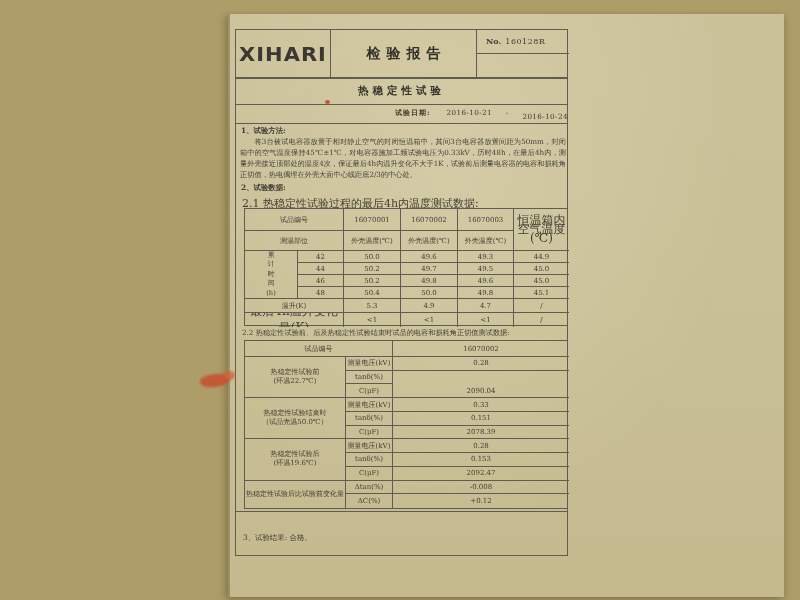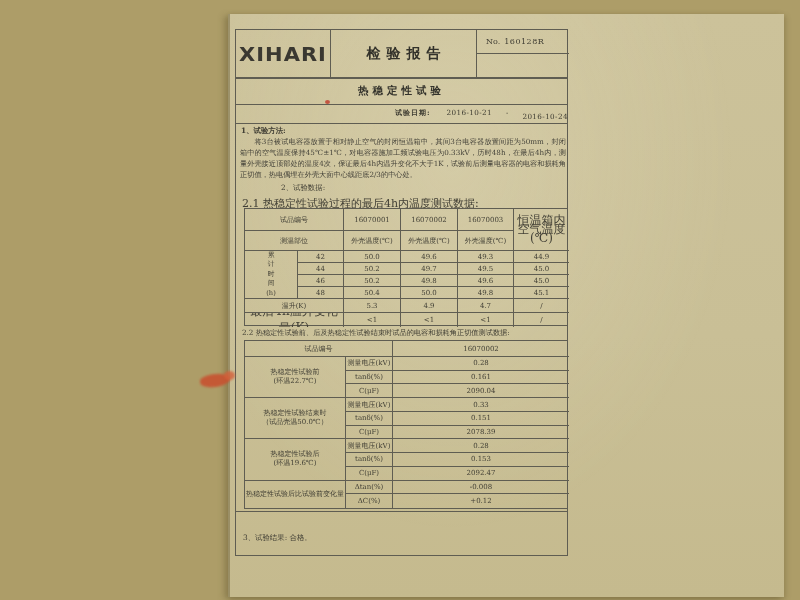--- a/index.html
+++ b/index.html
@@ -26,21 +26,21 @@
   .hc{display:flex;align-items:center;justify-content:center;box-sizing:border-box;}
   #logo-cell{grid-column:1;grid-row:1/3;border-right:1px solid #5f5d52;}
   #logo{
     font-family:"DejaVu Sans","Liberation Sans",sans-serif;
     font-weight:800;font-size:21px;letter-spacing:1px;color:#3a3831;
     transform:scaleY(.95);
   }
   #rpt-title-cell{grid-column:2;grid-row:1/3;border-right:1px solid #5f5d52;}
   #rpt-title{font-size:14px;font-weight:bold;letter-spacing:6px;color:#32312a;padding-left:6px;}
   #no-cell{grid-column:3;grid-row:1;border-bottom:1px solid #5f5d52;justify-content:flex-start;padding-left:9px;}
-  #no-cell .no-lab{font-weight:normal;font-size:8px;margin-right:4px;}
+  #no-cell .no-lab{font-weight:bold;font-size:8px;margin-right:4px;}
   #no-cell .no-val{font-size:8px;letter-spacing:.5px;}
   #page-cell{grid-column:3;grid-row:2;font-size:6.5px;letter-spacing:1.5px;}
   
   #frame{
     position:absolute;left:235px;top:78px;width:333px;height:478px;
     border:1px solid #5f5d52;box-sizing:border-box;
   }
   .hline{position:absolute;left:0;right:0;height:0;border-top:1px solid #5f5d52;}
   
   #doc-title{
@@ -57,21 +57,21 @@
   #date-row .dl{font-weight:bold;letter-spacing:1px;}
   #date-row .dv{margin-left:16px;font-size:7.2px;letter-spacing:.4px;}
   #date-row .ds{margin-left:14px;}
   #date-row .dv2{margin-left:14px;font-size:7.2px;letter-spacing:.4px;margin-top:7px;}
   .blk{position:absolute;color:#403e34;}
   #method-heading{left:241px;top:126px;font-size:7.4px;font-weight:bold;}
   #method-par{
     left:240px;top:136px;width:326px;font-size:7.2px;line-height:11px;
     text-align:justify;text-indent:2em;color:#45433a;
   }
-  #data-heading{left:241px;top:183px;font-size:7.4px;font-weight:normal;margin-left:40px;}
+  #data-heading{left:241px;top:183px;font-size:7.4px;font-weight:bold;}
   #t1-caption{left:242px;top:196px;font-size:11px;}
   #t2-caption{left:242px;top:328px;font-size:7.2px;}
   #result-text{left:243px;top:533px;font-size:7.4px;}
   
   #t1{
     position:absolute;left:244px;top:208px;width:324px;height:118px;
     display:grid;grid-template-columns:53px 46px 57px 57px 56px 55px;
     grid-template-rows:22px 20px 12px 12px 12px 12px 14px 14px;
     border:1px solid #5f5d52;box-sizing:border-box;
   }
@@ -222,21 +222,20 @@
 
     <div class="c" style="grid-column:1;grid-row:2/5">
       <div class="stack glabel">
         <span>热稳定性试验前</span>
         <span>(环温22.7℃)</span>
       </div>
     </div>
     <div class="c" style="grid-column:2;grid-row:2">测量电压(kV)</div>
     <div class="c nr" style="grid-column:3;grid-row:2">0.28</div>
     <div class="c" style="grid-column:2;grid-row:3">tanδ(%)</div>
-    <div class="c nr" style="grid-column:3;grid-row:3">0.161</div>
     <div class="c" style="grid-column:2;grid-row:4">C(μF)</div>
     <div class="c nr" style="grid-column:3;grid-row:4">2090.04</div>
 
     <div class="c" style="grid-column:1;grid-row:5/8">
       <div class="stack glabel">
         <span>热稳定性试验结束时</span>
         <span>（试品壳温50.0℃）</span>
       </div>
     </div>
     <div class="c" style="grid-column:2;grid-row:5">测量电压(kV)</div>

